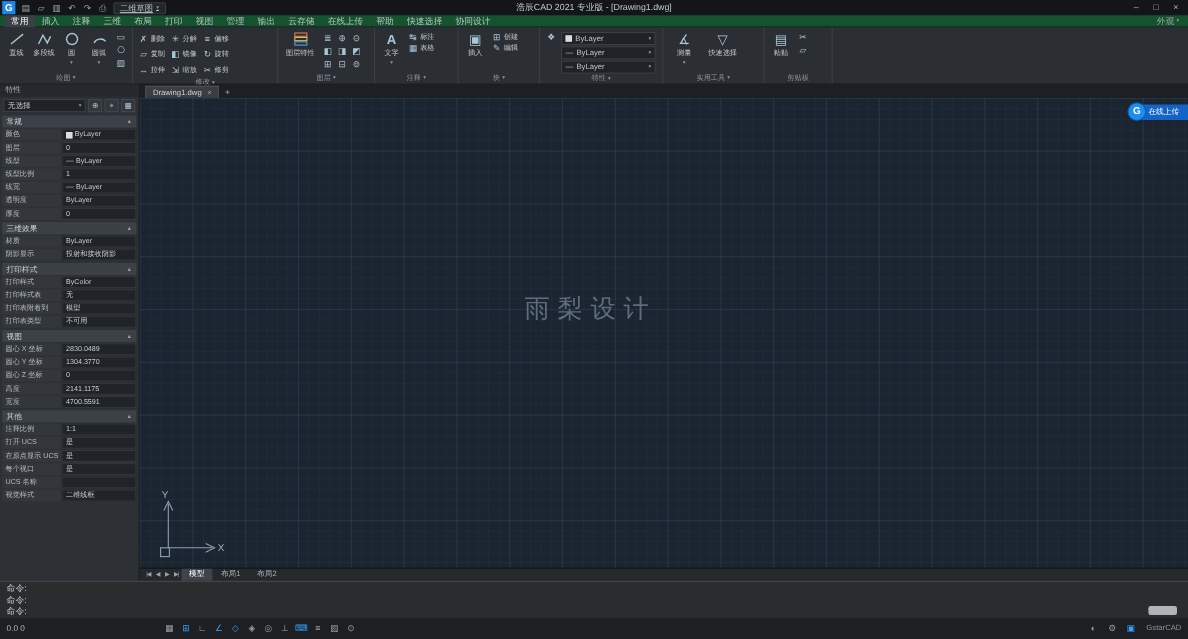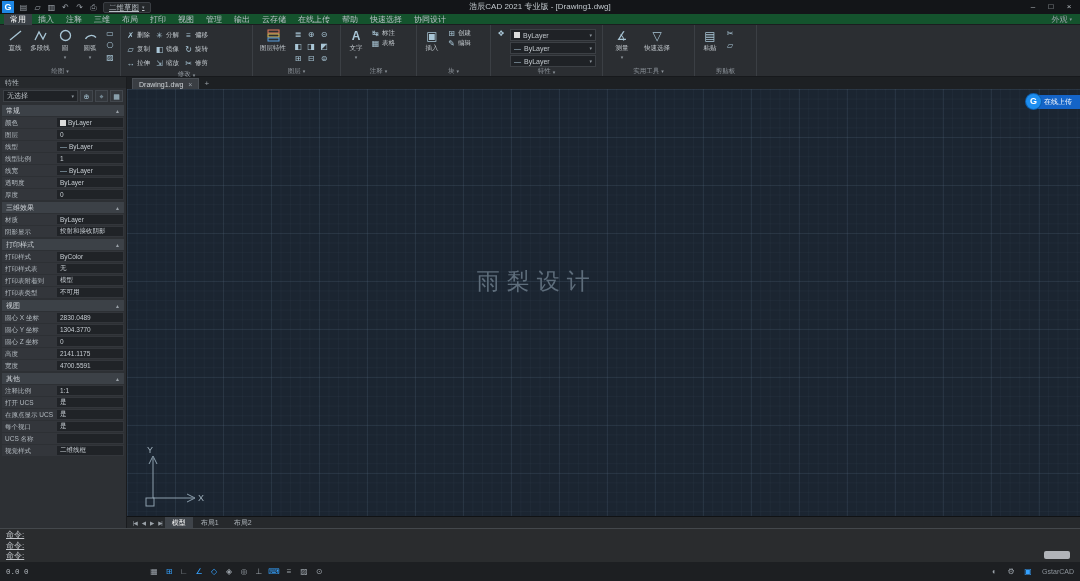--- a/index.html
+++ b/index.html
@@ -82,26 +82,26 @@
   .badge-text { background:#1464c8; color:#fff; font-size:7px; padding:2px 8px 2px 7px; margin-left:-4px; border-radius:2px 0 0 2px; white-space:nowrap; }
 
   
   .layoutbar { position:absolute; left:127px; top:516px; right:0; height:12px; background:#26292c; display:flex; align-items:center; gap:1px; padding-left:4px; border-top:1px solid #101214; }
   .lnav { font-size:5.5px; color:#9aa1a8; padding:0 2px; letter-spacing:-1px; }
   .ltab { font-size:7px; color:#aab0b6; padding:0 7px; line-height:11px; }
   .ltab.active { background:#3f444a; color:#ffffff; }
 
   
   .command { position:absolute; left:0; top:528px; right:0; height:34px; background:#2a2c2e; border-top:1px solid #44484c; padding-top:1px; }
-  .cmd-line { font-size:8px; color:#c3c7cb; padding:0 6px; line-height:10.5px; white-space:nowrap;text-decoration:underline; }
+  .cmd-line { font-size:8px; color:#c3c7cb; padding:0 6px; line-height:10.5px; white-space:nowrap; }
   .cmd-grip { position:absolute; right:10px; bottom:3px; width:26px; height:8px; background:#c9cdd1; border-radius:2px; opacity:.85; }
 
   
   .statusbar { position:absolute; left:0; top:562px; right:0; height:19px; background:#1d1f22; display:flex; align-items:center; padding:0 6px; gap:1px; }
-  .coords { font-size:7.5px; color:#b3b9bf; width:140px; flex:0 0 auto;font-family:Liberation Mono, monospace; }
+  .coords { font-size:7.5px; color:#b3b9bf; width:140px; flex:0 0 auto; }
   .sicon { width:14px; height:13px; font-size:8px; color:#9aa1a8; text-align:center; line-height:13px; }
   .sicon.active { color:#35a2ff; }
   .status-right { margin-left:auto; display:flex; align-items:center; gap:3px; }
   .brand { font-size:7px; color:#8d949b; margin-left:4px; }
 
   svg text { font-family:"Liberation Sans","DejaVu Sans",sans-serif; }
 </style>
 </head>
 <body>
 

